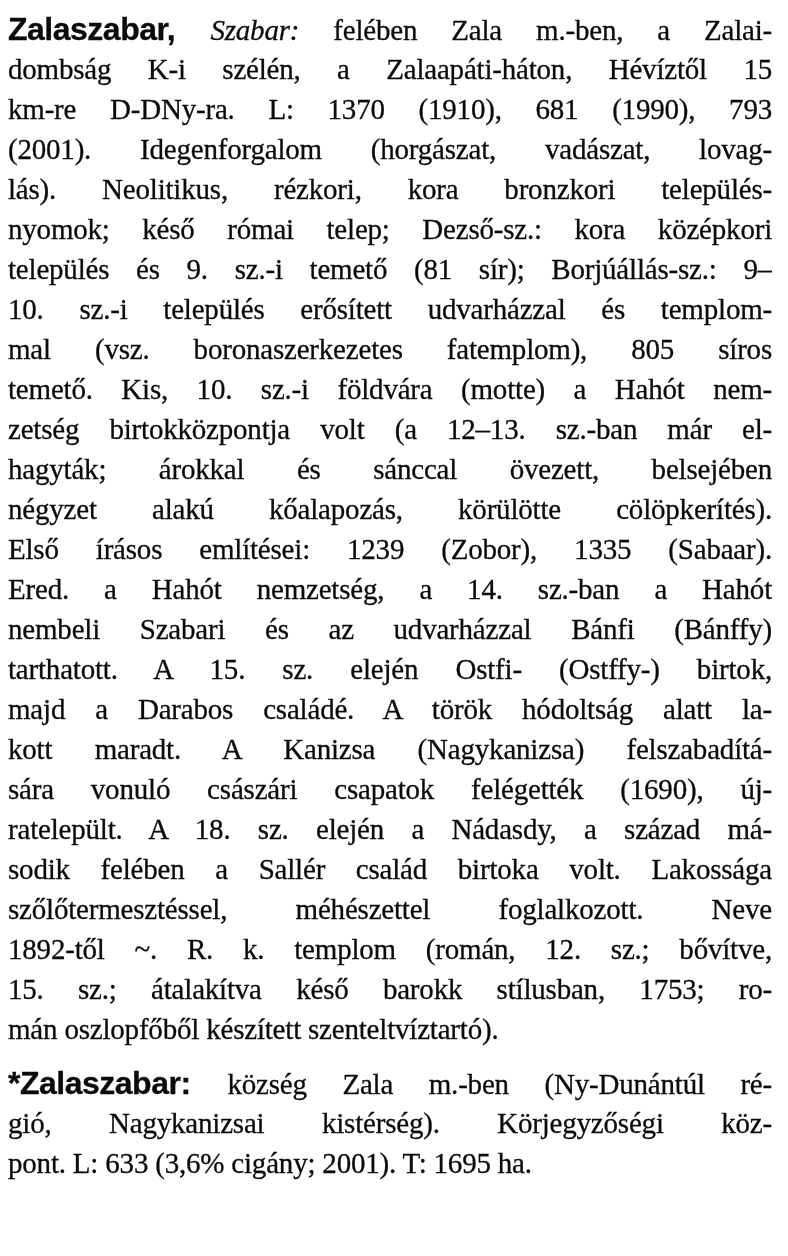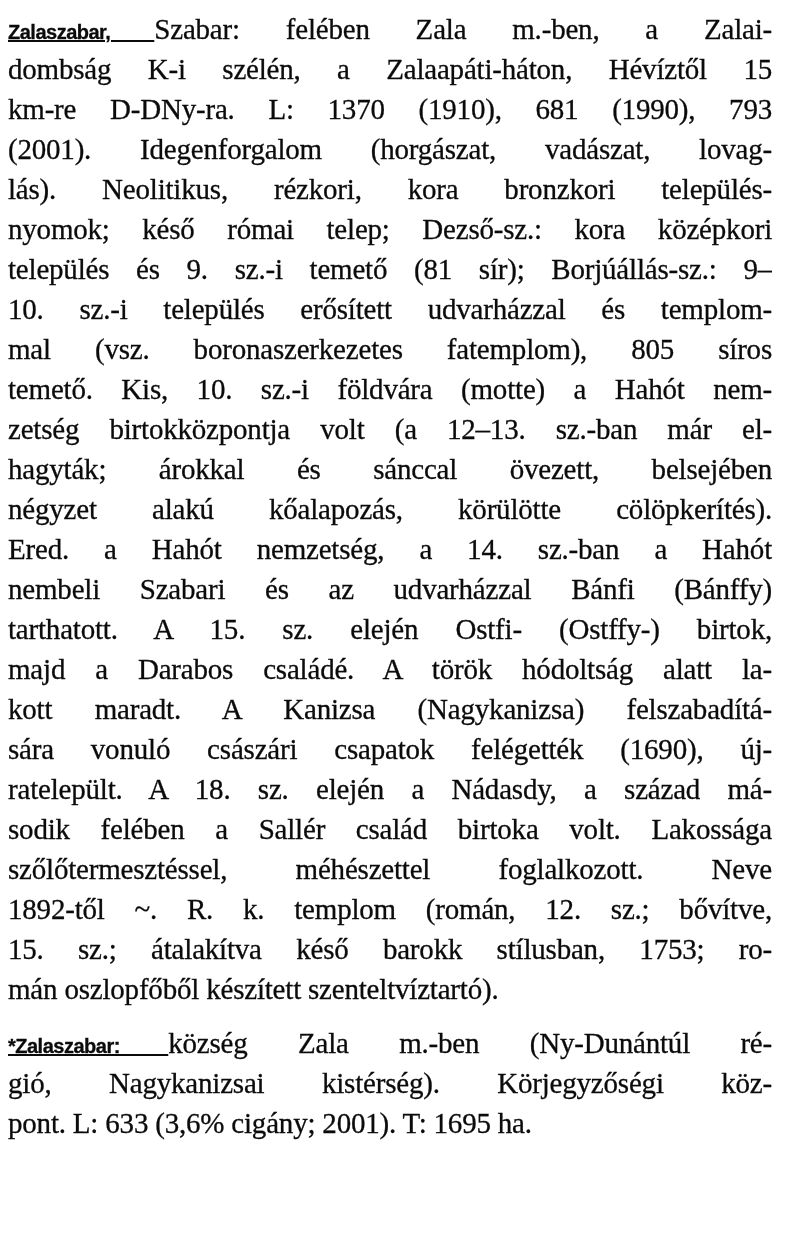--- a/index.html
+++ b/index.html
@@ -39,26 +39,26 @@
     text-align-last: left;
   }
   .plain {
     font-family: "Liberation Serif", serif;
     font-style: normal;
     font-weight: normal;
   }
   .headword {
     font-family: "Liberation Sans", sans-serif;
     font-weight: 700;
-    font-size: 20px;
+    font-size: 32px;
     letter-spacing: -0.5px;
-    text-decoration: underline;
   }
   .variant {
     font-family: "Liberation Serif", serif;
+    font-style: italic;
   }
 </style>
 </head>
 <body>
 
 <div class="page">
   <div>
       <div class="entry">
         <div class="line"><span class="headword">Zalaszabar, </span><span class="variant">Szabar:</span><span class="plain"> felében Zala m.-ben, a Zalai-</span></div>
         <div class="line"><span class="plain">dombság K-i szélén, a Zalaapáti-háton, Hévíztől 15</span></div>
@@ -66,20 +66,21 @@
         <div class="line"><span class="plain">(2001). Idegenforgalom (horgászat, vadászat, lovag-</span></div>
         <div class="line"><span class="plain">lás). Neolitikus, rézkori, kora bronzkori település-</span></div>
         <div class="line"><span class="plain">nyomok; késő római telep; Dezső-sz.: kora középkori</span></div>
         <div class="line"><span class="plain">település és 9. sz.-i temető (81 sír); Borjúállás-sz.: 9–</span></div>
         <div class="line"><span class="plain">10. sz.-i település erősített udvarházzal és templom-</span></div>
         <div class="line"><span class="plain">mal (vsz. boronaszerkezetes fatemplom), 805 síros</span></div>
         <div class="line"><span class="plain">temető. Kis, 10. sz.-i földvára (motte) a Hahót nem-</span></div>
         <div class="line"><span class="plain">zetség birtokközpontja volt (a 12–13. sz.-ban már el-</span></div>
         <div class="line"><span class="plain">hagyták; árokkal és sánccal övezett, belsejében</span></div>
         <div class="line"><span class="plain">négyzet alakú kőalapozás, körülötte cölöpkerítés).</span></div>
+        <div class="line"><span class="plain">Első írásos említései: 1239 (Zobor), 1335 (Sabaar).</span></div>
         <div class="line"><span class="plain">Ered. a Hahót nemzetség, a 14. sz.-ban a Hahót</span></div>
         <div class="line"><span class="plain">nembeli Szabari és az udvarházzal Bánfi (Bánffy)</span></div>
         <div class="line"><span class="plain">tarthatott. A 15. sz. elején Ostfi- (Ostffy-) birtok,</span></div>
         <div class="line"><span class="plain">majd a Darabos családé. A török hódoltság alatt la-</span></div>
         <div class="line"><span class="plain">kott maradt. A Kanizsa (Nagykanizsa) felszabadítá-</span></div>
         <div class="line"><span class="plain">sára vonuló császári csapatok felégették (1690), új-</span></div>
         <div class="line"><span class="plain">ratelepült. A 18. sz. elején a Nádasdy, a század má-</span></div>
         <div class="line"><span class="plain">sodik felében a Sallér család birtoka volt. Lakossága</span></div>
         <div class="line"><span class="plain">szőlőtermesztéssel, méhészettel foglalkozott. Neve</span></div>
         <div class="line"><span class="plain">1892-től ~. R. k. templom (román, 12. sz.; bővítve,</span></div>

